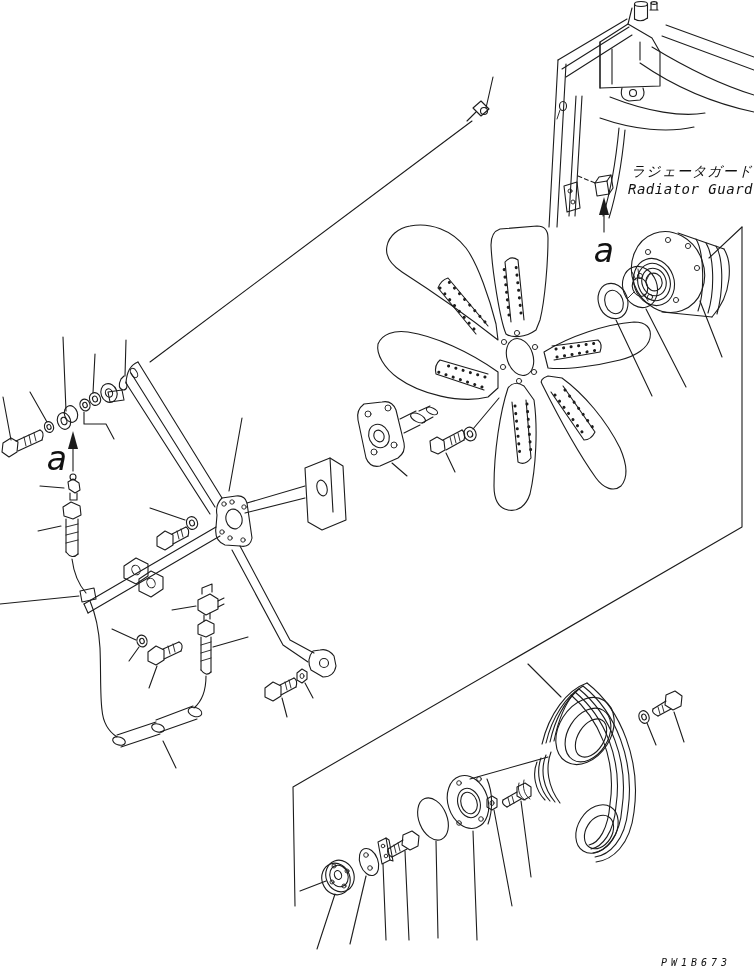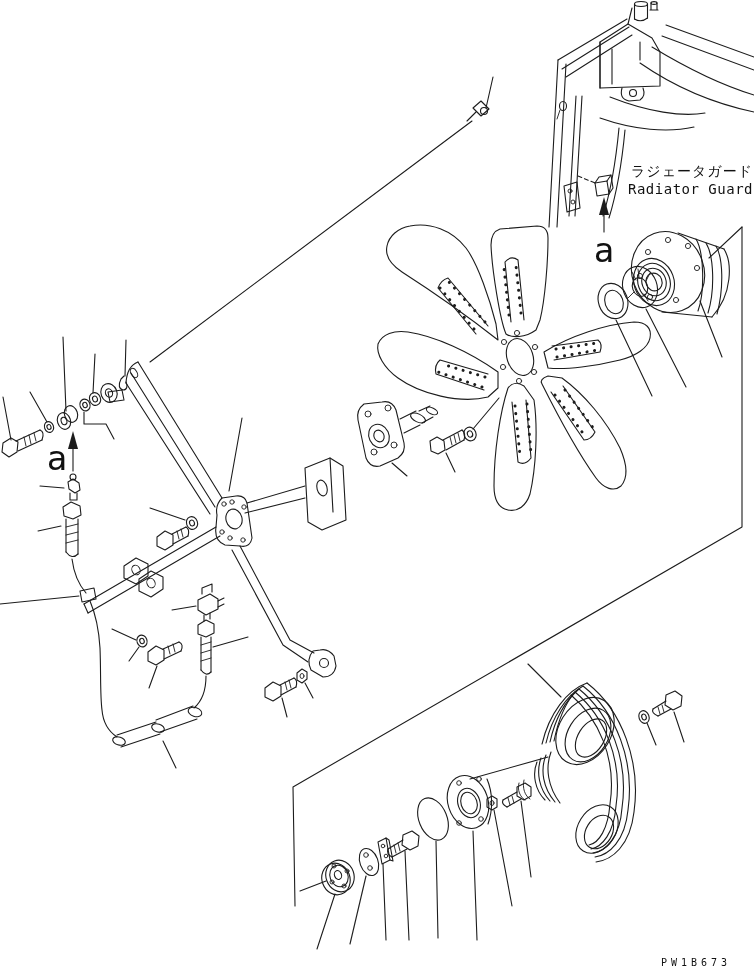--- a/index.html
+++ b/index.html
@@ -1,16 +1,16 @@
 <!DOCTYPE html>
 <html><head>
 <meta charset="utf-8">
 <style>
   html,body{margin:0;padding:0;background:#ffffff;}
-  .canvas{position:relative;width:754px;height:969px;background:#ffffff;overflow:hidden;}
+  .canvas{position:relative;width:754px;height:969px;background:#ffffff;overflow:hidden;font-style:italic;}
   svg{position:absolute;left:0;top:0;}
   .ln{fill:none;stroke:#1c1c1c;stroke-width:1.1;stroke-linecap:round;stroke-linejoin:round;}
   .thin{stroke-width:0.9;}
   .dash{stroke-dasharray:4 3;}
   .dots{stroke-dasharray:0.1 7.5;stroke-width:3;stroke-linecap:round;}
   .fillb{fill:#1c1c1c;stroke:none;}
   text{font-family:"DejaVu Sans Mono","Liberation Mono",monospace;fill:#111;}
   .jp{font-size:14px;letter-spacing:1px;}
   .en{font-size:14px;letter-spacing:0.5px;}
   .marker{font-size:34px;}

